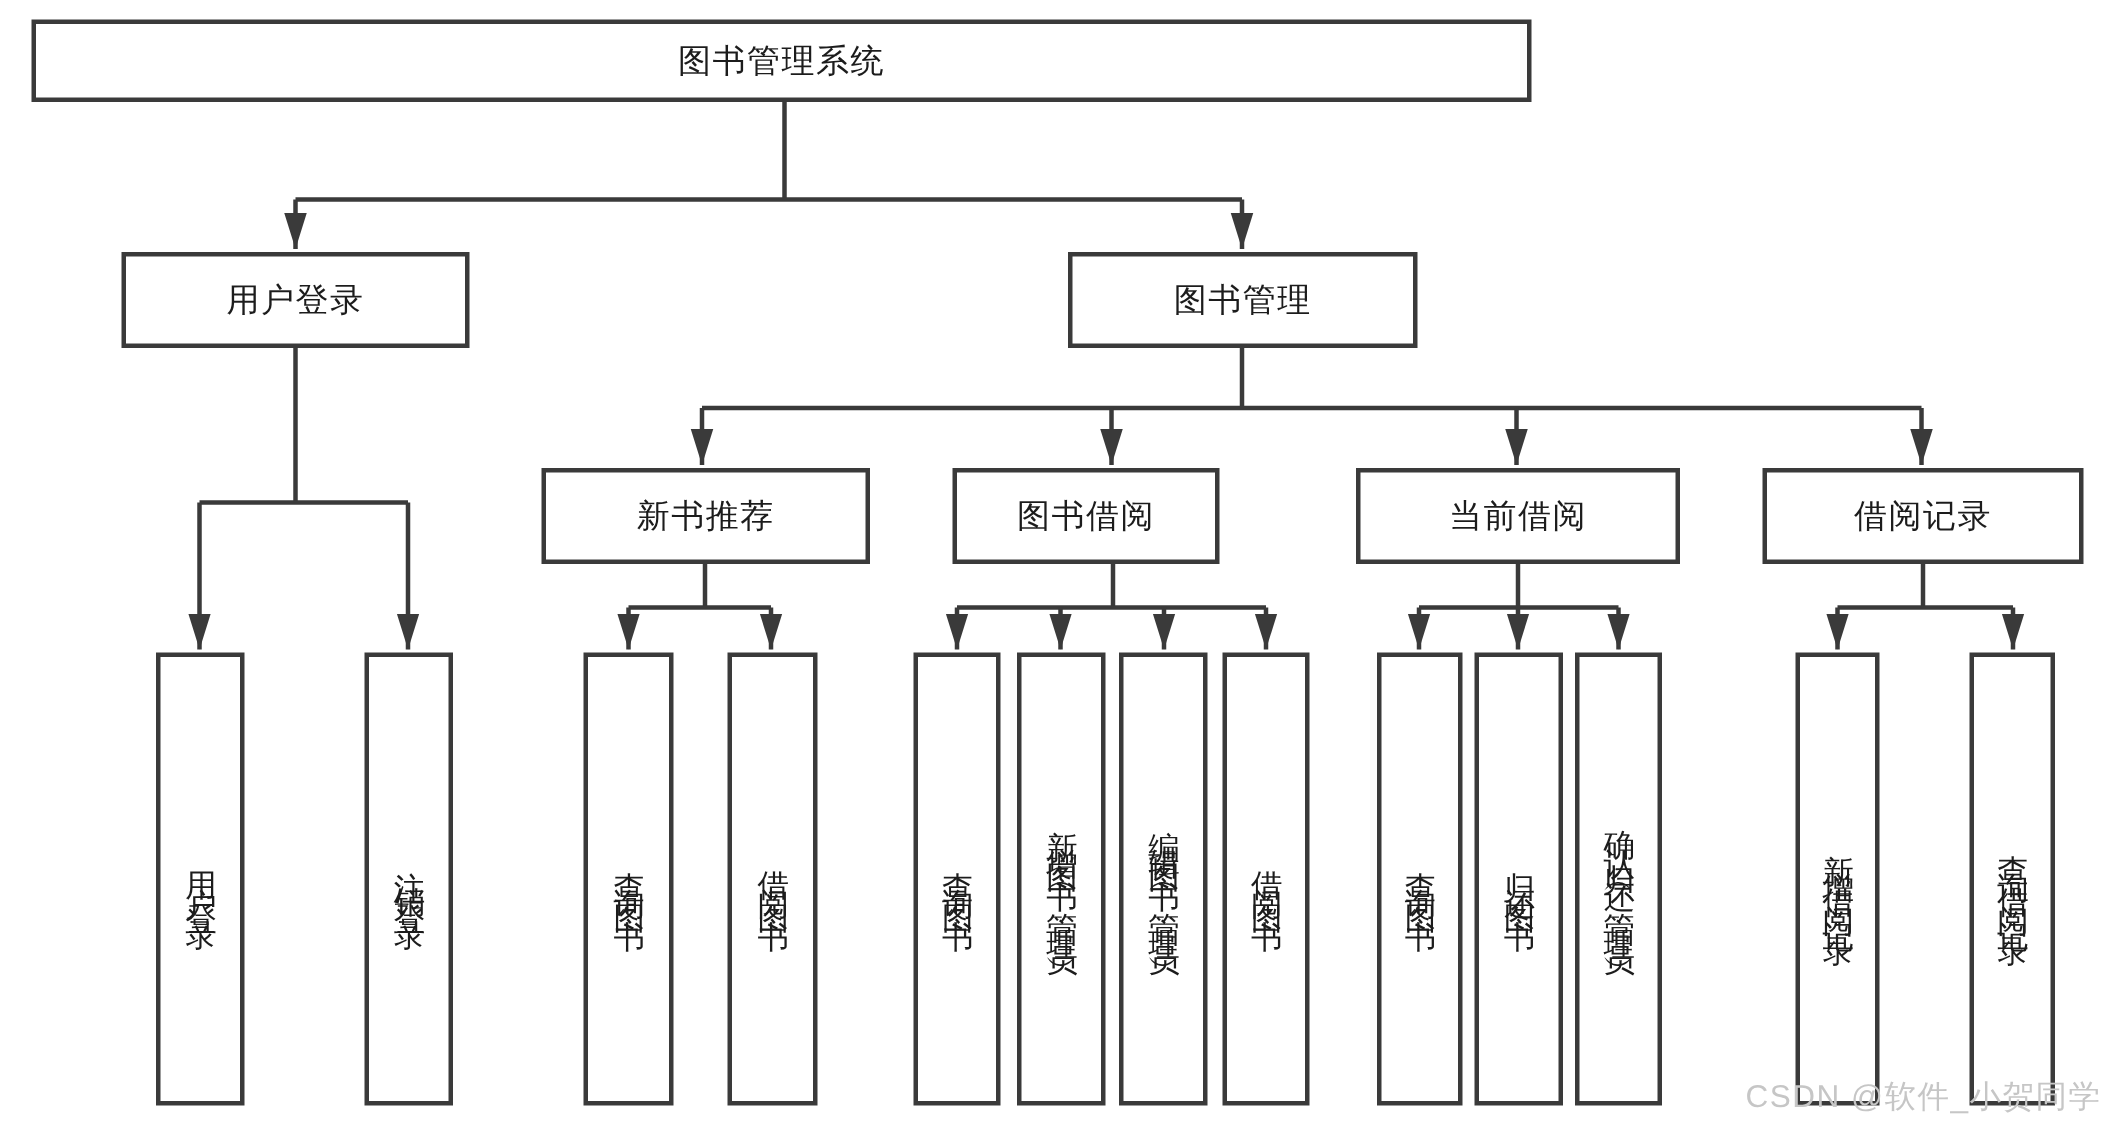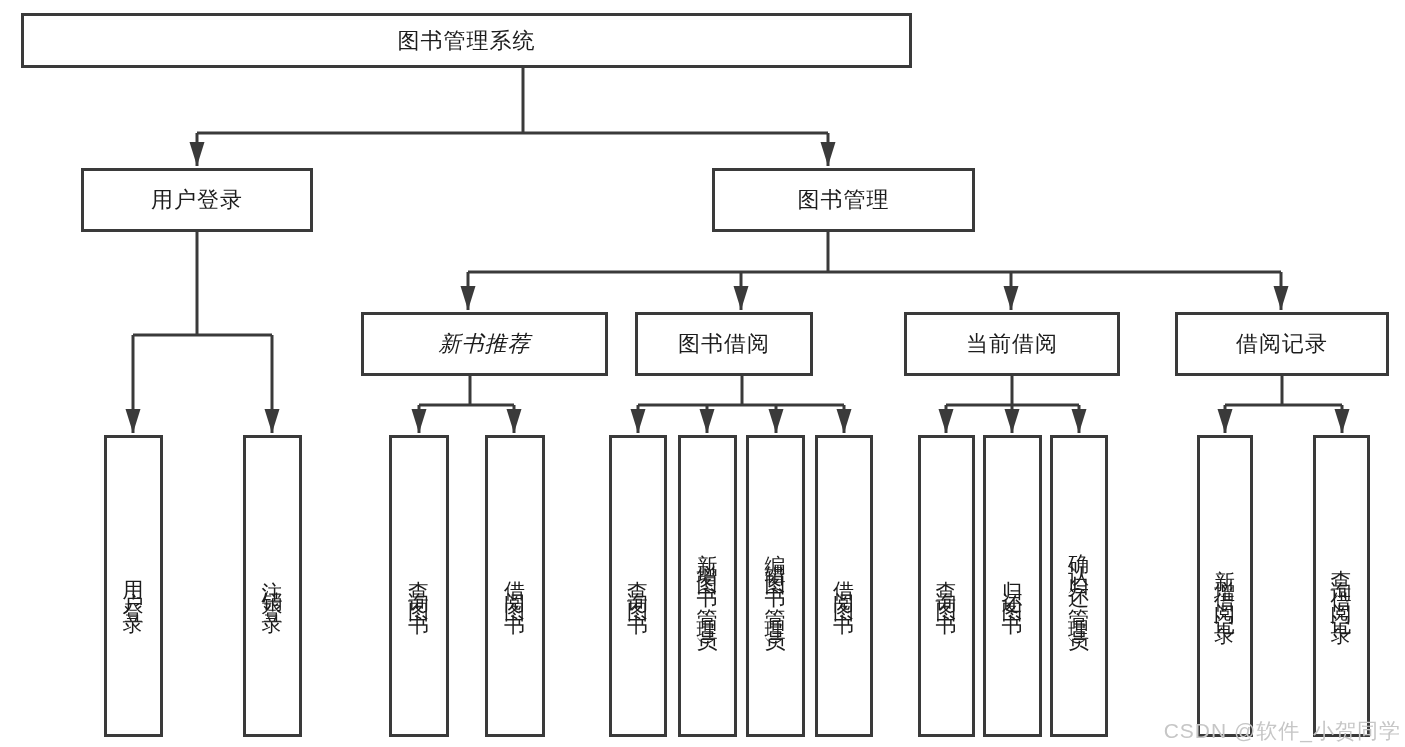--- a/index.html
+++ b/index.html
@@ -118,32 +118,32 @@
     </g>
 
     <g stroke="#3a3a3a" stroke-width="3" fill="none">
       <path d="M1282,376 V405"></path>
       <path d="M1225,405 H1342"></path>
       <path d="M1225,405 V433" marker-end="url(#arrowDown)"></path>
       <path d="M1342,405 V433" marker-end="url(#arrowDown)"></path>
     </g>
   </svg>
 
-  <div class="node" style="left:21px; top:13px; width:891px; height:55px;">
+  <div class="node" style="left:21px; top:13px; width:1000px; height:55px;">
     <span>图书管理系统</span>
   </div>
 
   <div class="node" style="left:81px; top:168px; width:232px; height:64px;">
     <span>用户登录</span>
   </div>
-  <div class="node" style="left:712px; top:168px; width:263px; height:64px;">
+  <div class="node" style="left:712px; top:168px; width:233px; height:64px;">
     <span>图书管理</span>
   </div>
 
-  <div class="node" style="left:361px; top:312px; width:247px; height:64px;font-style:italic;">
+  <div class="node" style="left:361px; top:312px; width:219px; height:64px;">
     <span>新书推荐</span>
   </div>
   <div class="node" style="left:635px; top:312px; width:178px; height:64px;">
     <span>图书借阅</span>
   </div>
   <div class="node" style="left:904px; top:312px; width:216px; height:64px;">
     <span>当前借阅</span>
   </div>
   <div class="node" style="left:1175px; top:312px; width:214px; height:64px;font-family:Liberation Serif, serif;">
     <span>借阅记录</span>

